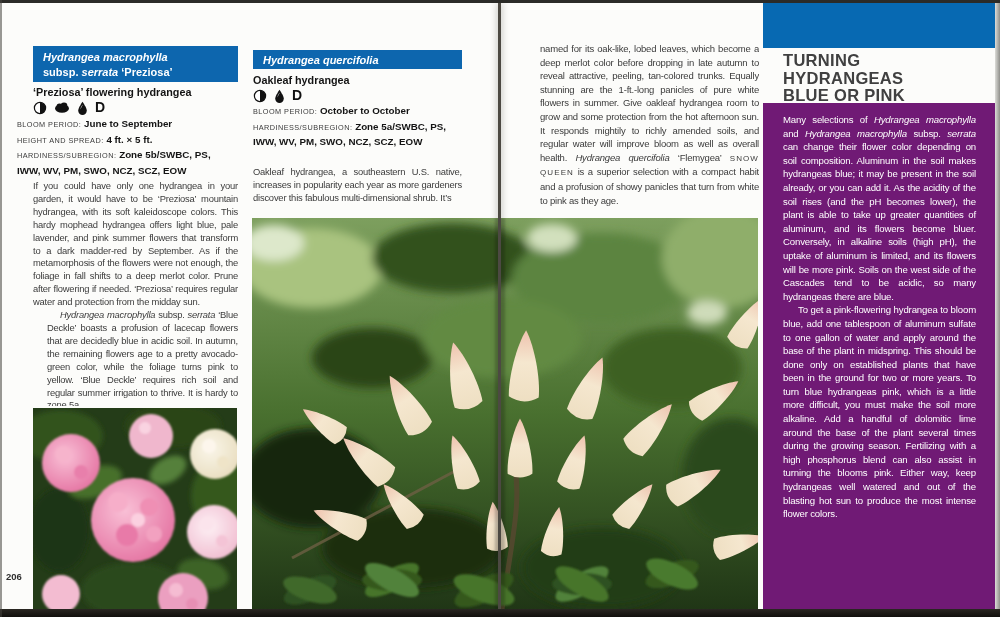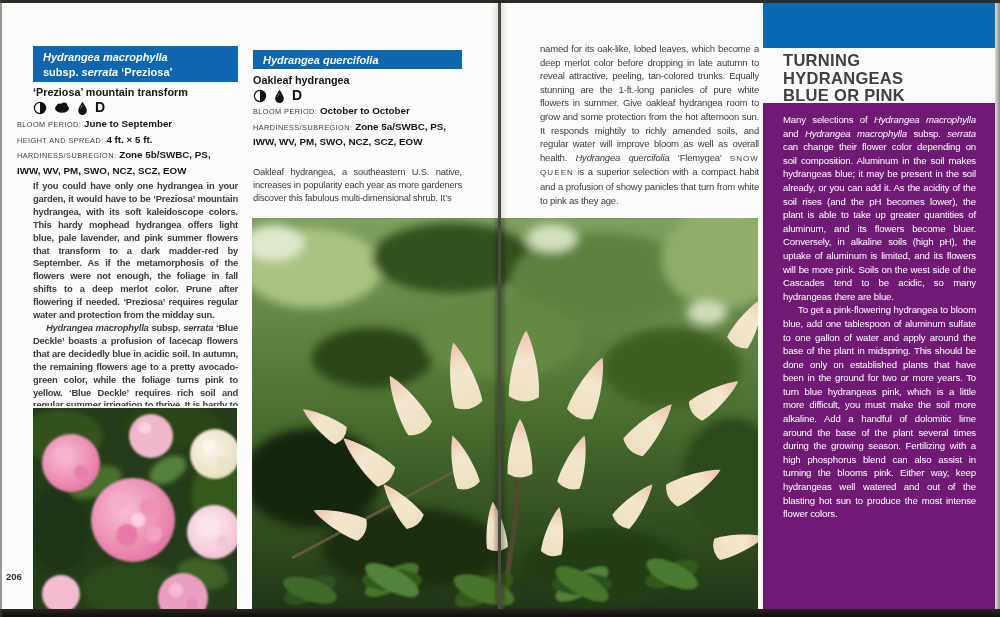--- a/index.html
+++ b/index.html
@@ -28,21 +28,21 @@
   .icon-row{display:flex;align-items:center;gap:7px;height:15px;}
   .icon-row svg{display:block;}
   .d-letter{font-weight:bold;font-size:14px;color:#111;line-height:13px;}
 
   .spec-block{font-size:9.8px;line-height:14.6px;color:#141414;}
   .spec-label{font-size:7.3px;font-weight:normal;letter-spacing:.45px;color:#3a3a3a;}
   .spec-value{font-weight:bold;}
 
   .body-text{font-size:9.4px;line-height:12.9px;letter-spacing:-.2px;text-align:justify;color:#3b3b3b;}
   .body-text p{margin:0;}
-  .body-text p.indent{text-indent:13px;}
+  .body-text p.indent{text-indent:13px;margin-left:14px;}
   .it{font-style:italic;}
   .sc{font-size:8px;letter-spacing:1.1px;}
 
   
   .sidebar-topblock{background:#0769b2;}
   .sidebar-panel{background:#701a75;box-sizing:border-box;padding:10px 20px 0 20px;}
   .sidebar-title{color:#404040;font-weight:bold;font-size:16.5px;line-height:17.5px;letter-spacing:.3px;}
   .sidebar-body{font-size:9.6px;line-height:13.6px;letter-spacing:-.15px;text-align:justify;color:#fff;}
   .sidebar-body p{margin:0;}
   .sidebar-body p.indent{text-indent:15px;}
@@ -55,21 +55,21 @@
 
 <div class="page-wrap">
 
   <div class="abs page-number" style="left:6px;top:571px;">206</div>
 
   <div class="abs species-bar bar-2line" style="left:33px;top:46px;width:205px;height:36px;">
     <div>Hydrangea macrophylla</div>
     <div><span class="rm">subsp. </span><span>serrata</span><span class="rm"> ‘Preziosa’</span></div>
   </div>
 
-  <div class="abs common-name" style="left:33px;top:86px;width:205px;">‘Preziosa’ mountain transform</div>
+  <div class="abs common-name" style="left:33px;top:86px;width:205px;">‘Preziosa’ flowering hydrangea</div>
 
   <div class="abs icon-row" style="left:33px;top:100px;">
     <span>
       <svg width="14" height="14" viewBox="0 0 14 14">
           <circle cx="7" cy="7" r="5.6" fill="#fff" stroke="#111" stroke-width="1.2"></circle>
           <path d="M7 1.4 a5.6 5.6 0 0 1 0 11.2 Z" fill="#111"></path>
         </svg>
     </span>
     <span>
       <svg width="16" height="14" viewBox="0 0 16 14">
@@ -86,21 +86,21 @@
     </span>
     <span class="d-letter">D</span>
   </div>
 
   <div class="abs spec-block" style="left:17px;top:117px;width:206px;">
     <div><span class="spec-label">BLOOM PERIOD:</span> <span class="spec-value">June to September</span></div>
     <div><span class="spec-label">HEIGHT AND SPREAD:</span> <span class="spec-value">4 ft. × 5 ft.</span></div>
     <div><span class="spec-label">HARDINESS/SUBREGION:</span> <span class="spec-value">Zone 5b/SWBC, PS, IWW, WV, PM, SWO, NCZ, SCZ, EOW</span></div>
   </div>
 
-  <div class="abs body-text" style="left:33px;top:180px;width:205px;height:226px;overflow:hidden;font-weight:bold;">
+  <div class="abs body-text" style="left:33px;top:180px;width:205px;height:226px;overflow:hidden;">
     <p>If you could have only one hydrangea in your garden, it would have to be ‘Preziosa’ mountain hydrangea, with its soft kaleidoscope colors. This hardy mophead hydrangea offers light blue, pale lavender, and pink summer flowers that transform to a dark madder-red by September. As if the metamorphosis of the flowers were not enough, the foliage in fall shifts to a deep merlot color. Prune after flowering if needed. ‘Preziosa’ requires regular water and protection from the midday sun.</p>
     <p class="indent"><span class="it">Hydrangea macrophylla</span><span> subsp. </span><span class="it">serrata</span><span> ‘Blue Deckle’ boasts a profusion of lacecap flowers that are decidedly blue in acidic soil. In autumn, the remaining flowers age to a pretty avocado-green color, while the foliage turns pink to yellow. ‘Blue Deckle’ requires rich soil and regular summer irrigation to thrive. It is hardy to zone 5a.</span></p>
   </div>
 
   <div class="abs photo" style="left:33px;top:408px;width:204px;height:201px;">
     <svg width="204" height="201" viewBox="0 0 204 201">
       <defs>
         <filter id="b1" x="-30%" y="-30%" width="160%" height="160%">
             <feGaussianBlur stdDeviation="2.5"></feGaussianBlur>
           </filter>

